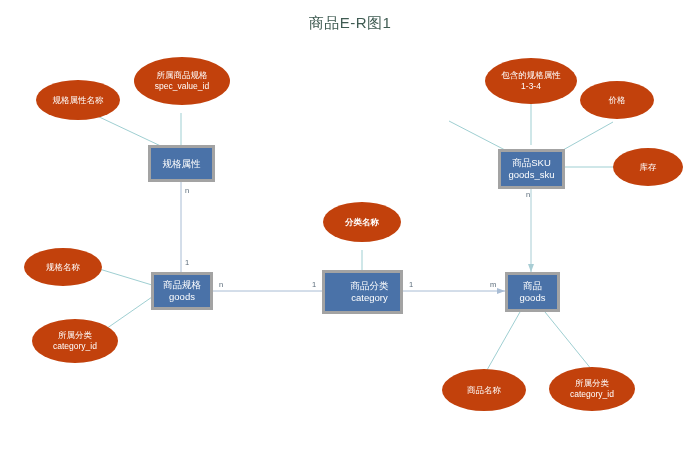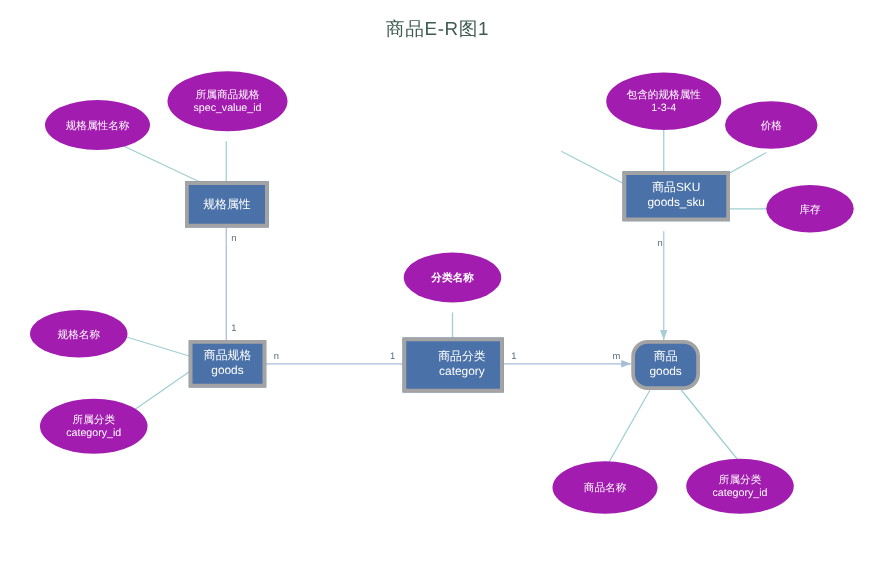--- a/index.html
+++ b/index.html
@@ -48,21 +48,21 @@
     text-align: center;
     color: #ffffff;
     line-height: 1.25;
   }
   .entity {
     background: #4a72a8;
     border: 3px solid #a3a3a3;
     font-size: 9.5px;
   }
   .attr {
-    background: #a21caf;
+    background: #c2410c;
     border-radius: 50%;
     font-size: 8.5px;
   }
   .node .l1 { display: block; }
   .node .l2 { display: block; }
   .card-label {
     position: absolute;
     font-size: 7.5px;
     color: #5a6b7a;
     font-family: "Liberation Sans", "DejaVu Sans", sans-serif;
@@ -158,26 +158,26 @@
   <div class="node entity" style="left:151px; top:272px; width:62px; height:38px;">
     <span class="l1">商品规格</span>
     <span class="l2">goods</span>
   </div>
 
   <div class="node entity" style="left:322px; top:270px; width:81px; height:44px;padding-left:14px;">
     <span class="l1">商品分类</span>
     <span class="l2">category</span>
   </div>
 
-  <div class="node entity" style="left:505px; top:272px; width:55px; height:40px;border-radius:13px;">
+  <div class="node entity" style="left:505px; top:272px; width:55px; height:40px;">
     <span class="l1">商品</span>
     <span class="l2">goods</span>
   </div>
 
-  <div class="node entity" style="left:498px; top:137px; width:86px; height:40px;">
+  <div class="node entity" style="left:498px; top:149px; width:67px; height:40px;">
     <span class="l1">商品SKU</span>
     <span class="l2">goods_sku</span>
   </div>
 
   <div class="card-label" style="left:185px; top:186px;">n</div>
   <div class="card-label" style="left:185px; top:258px;">1</div>
   <div class="card-label" style="left:219px; top:280px;">n</div>
   <div class="card-label" style="left:312px; top:280px;">1</div>
   <div class="card-label" style="left:409px; top:280px;">1</div>
   <div class="card-label" style="left:490px; top:280px;">m</div>

